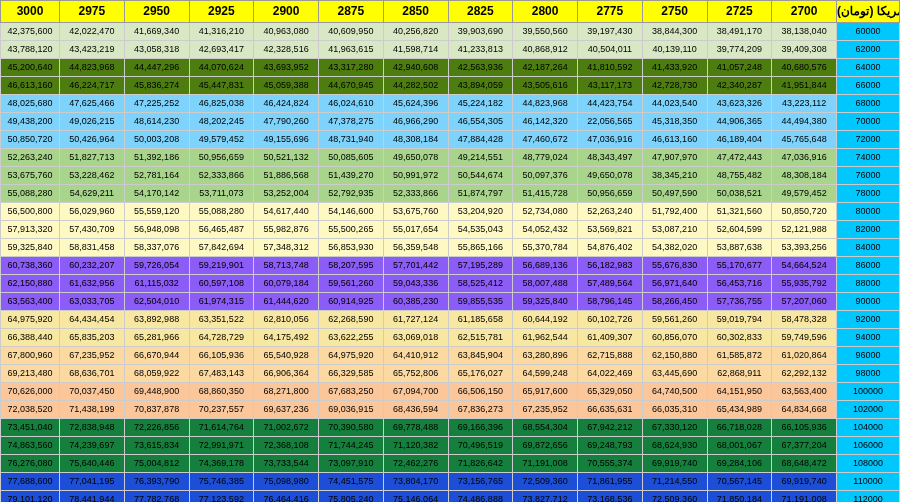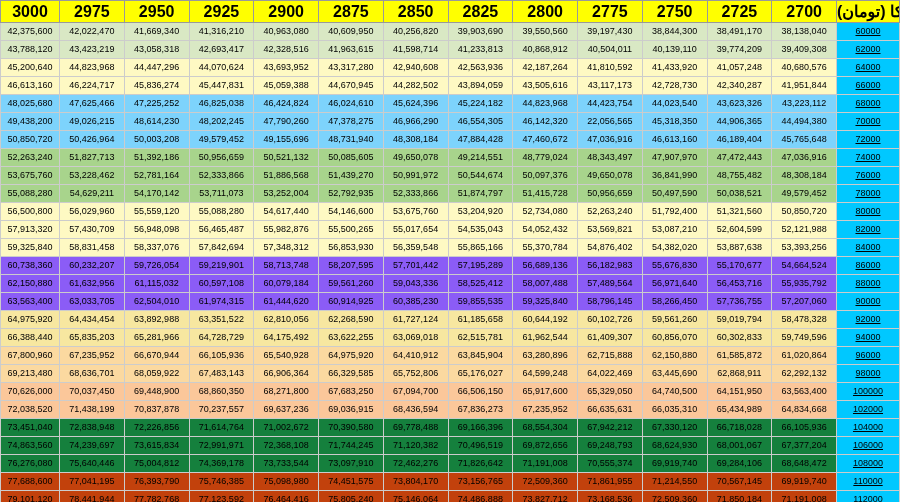--- a/index.html
+++ b/index.html
@@ -31,53 +31,52 @@
     line-height: 17px;
     font-weight: normal;
     color: #000000;
     white-space: nowrap;
     overflow: hidden;
   }
   
   tr.header-row th {
     background: #ffff00;
     font-weight: bold;
-    font-size: 16px;
+    font-size: 12px;
     color: #000000;
     height: 21px;
     line-height: 21px;
     border: 1px solid #999999;
   }
   th.corner-head {
     background: #00c8ff;
     font-size: 9px;
     font-weight: bold;
     line-height: 10px;
     padding: 1px 0;
   }
   td.rowlabel {
     background: #00c8ff;
     font-weight: bold;
     font-size: 10px;
     color: #000000;
     border: 1px solid #9ad4e6;
-    text-decoration: underline;
   }
   
   .b0 { background: #d9e8c4; }
-  .b1 { background: #fef9c3; margin-left: 36px; }
+  .b1 { background: #4d7c0f; margin-left: 36px; }
   .b2 { background: #7dd3fc; }
   .b3 { background: #a8d48c; }
   .b4 { background: #fef9c3; }
   .b5 { background: #8b5cf6; }
   .b6 { background: #f7e7a0; }
   .b7 { background: #fbd9a0; }
   .b8 { background: #fbc79a; margin-left: 48px; }
   .b9 { background: #15803d; }
-  .b10 { background: #c2410c; }
+  .b10 { background: #1d4ed8; }
   .col-first { width: 58px; }
   .col-last { width: 62px; }
 </style>
 </head>
 <body>
 
 <div id="page">
   <table class="grid">
     <thead>
       <tr class="header-row">
@@ -230,21 +229,21 @@
           <td class="b3 col-first">53,675,760</td>
           <td class="b3">53,228,462</td>
           <td class="b3">52,781,164</td>
           <td class="b3">52,333,866</td>
           <td class="b3">51,886,568</td>
           <td class="b3">51,439,270</td>
           <td class="b3">50,991,972</td>
           <td class="b3">50,544,674</td>
           <td class="b3">50,097,376</td>
           <td class="b3">49,650,078</td>
-          <td class="b3">36,841,990</td>
+          <td class="b3">38,345,210</td>
           <td class="b3">48,755,482</td>
           <td class="b3">48,308,184</td>
           <td class="rowlabel col-last">76000</td>
         </tr>
         <tr>
           <td class="b3 col-first">55,088,280</td>
           <td class="b3">54,629,211</td>
           <td class="b3">54,170,142</td>
           <td class="b3">53,711,073</td>
           <td class="b3">53,252,004</td>

